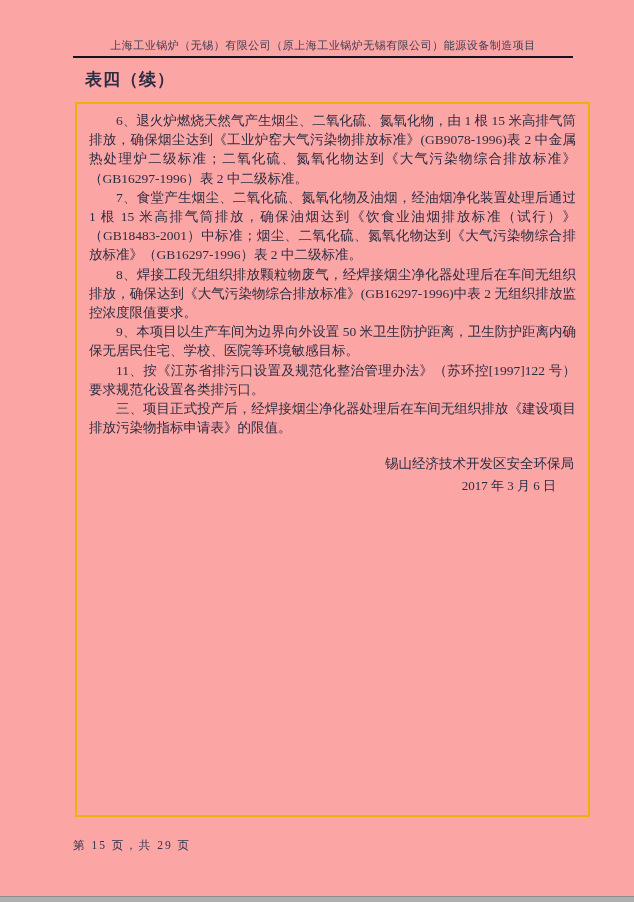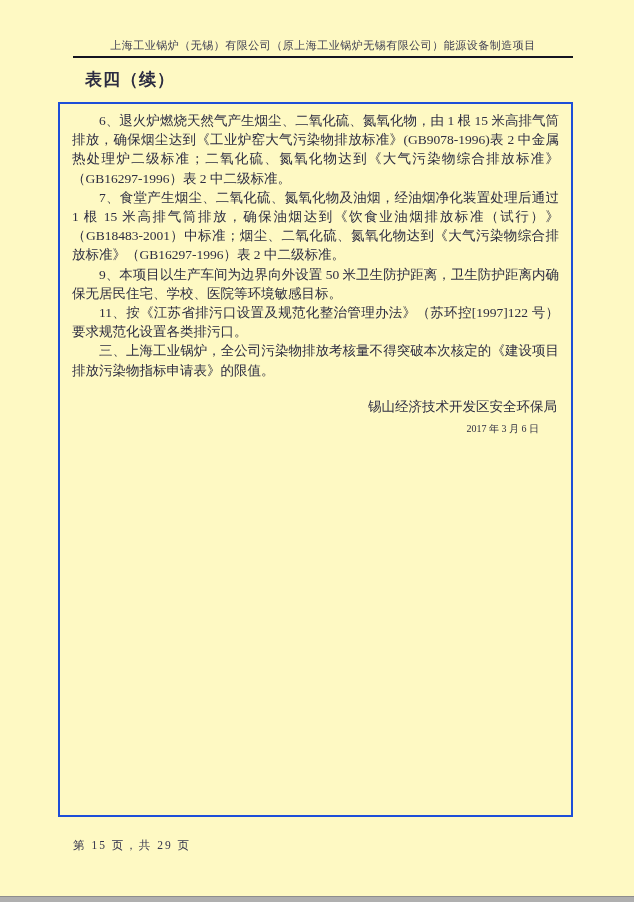--- a/index.html
+++ b/index.html
@@ -10,21 +10,21 @@
     width: 634px;
     height: 902px;
     position: relative;
     background: #ffffff;
     font-family: "Liberation Serif", "DejaVu Serif", serif;
     overflow: hidden;
   }
   .page {
     position: absolute;
     inset: 0;
-    background: #fef9c3;
+    background: #fca5a5;
   }
   .header-title {
     position: absolute;
     top: 38px;
     left: 73px;
     width: 500px;
     text-align: center;
     font-size: 11px;
     letter-spacing: 0.5px;
     color: #3d3d52;
@@ -43,25 +43,25 @@
     top: 68px;
     left: 85px;
     font-size: 17px;
     font-weight: 700;
     color: #2d2d42;
     letter-spacing: 1px;
   }
   .content-box {
     position: absolute;
     top: 102px;
-    left: 58px;
+    left: 75px;
     width: 515px;
     height: 715px;
     box-sizing: border-box;
-    border: 2px solid #1d4ed8;
+    border: 2px solid #eab308;
     padding: 7px 12px 0 12px;
   }
   .clause {
     margin: 0;
     font-size: 13.5px;
     line-height: 19.2px;
     color: #2d2d42;
     text-align: justify;
     text-indent: 2em;
   }
@@ -69,21 +69,21 @@
     margin-top: 16px;
     text-align: right;
     color: #2d2d42;
   }
   .sig-org {
     font-size: 13.5px;
     line-height: 22px;
     padding-right: 2px;
   }
   .sig-date {
-    font-size: 10px;
+    font-size: 13px;
     line-height: 22px;
     padding-right: 20px;
   }
   .footer-page {
     position: absolute;
     top: 838px;
     left: 73px;
     width: 500px;
     font-size: 11.5px;
     letter-spacing: 2px;
@@ -106,23 +106,24 @@
 
   <div class="header-title">上海工业锅炉（无锡）有限公司（原上海工业锅炉无锡有限公司）能源设备制造项目</div>
 
   <div class="header-rule"></div>
 
   <div class="table-label">表四（续）</div>
 
   <div class="content-box">
     <p class="clause">6、退火炉燃烧天然气产生烟尘、二氧化硫、氮氧化物，由 1 根 15 米高排气筒排放，确保烟尘达到《工业炉窑大气污染物排放标准》(GB9078-1996)表 2 中金属热处理炉二级标准；二氧化硫、氮氧化物达到《大气污染物综合排放标准》（GB16297-1996）表 2 中二级标准。</p>
     <p class="clause">7、食堂产生烟尘、二氧化硫、氮氧化物及油烟，经油烟净化装置处理后通过 1 根 15 米高排气筒排放，确保油烟达到《饮食业油烟排放标准（试行）》（GB18483-2001）中标准；烟尘、二氧化硫、氮氧化物达到《大气污染物综合排放标准》（GB16297-1996）表 2 中二级标准。</p>
+    <p class="clause">8、焊接工段无组织排放颗粒物废气，经焊接烟尘净化器处理后在车间无组织排放，确保达到《大气污染物综合排放标准》(GB16297-1996)中表 2 无组织排放监控浓度限值要求。</p>
     <p class="clause">9、本项目以生产车间为边界向外设置 50 米卫生防护距离，卫生防护距离内确保无居民住宅、学校、医院等环境敏感目标。</p>
     <p class="clause">11、按《江苏省排污口设置及规范化整治管理办法》（苏环控[1997]122 号）要求规范化设置各类排污口。</p>
-    <p class="clause">三、上海工业锅炉，全公司污染物排放考核量不得突破本次核定的《建设项目排放污染物指标申请表》的限值。</p>
+    <p class="clause">三、项目正式投产后，经焊接烟尘净化器处理后在车间无组织排放《建设项目排放污染物指标申请表》的限值。</p>
 
     <div class="signature-block">
       <div class="sig-org">锡山经济技术开发区安全环保局</div>
       <div class="sig-date">2017 年 3 月 6 日</div>
     </div>
   </div>
 
   <div class="footer-page">第 15 页，共 29 页</div>
 
   <div class="page-edge-bottom"></div>

